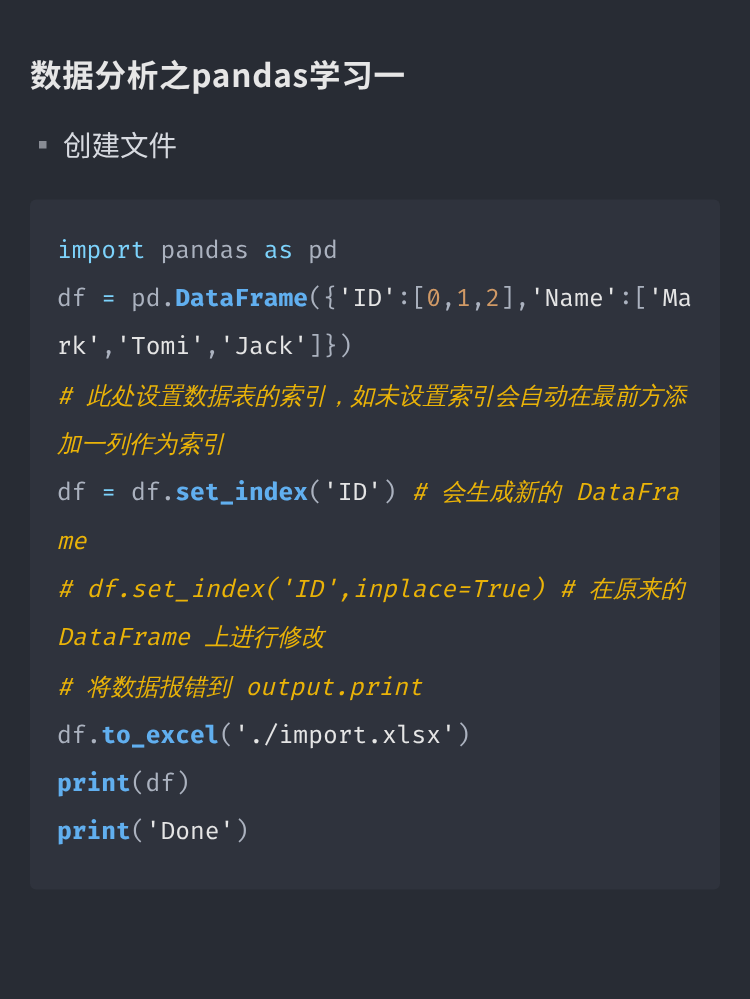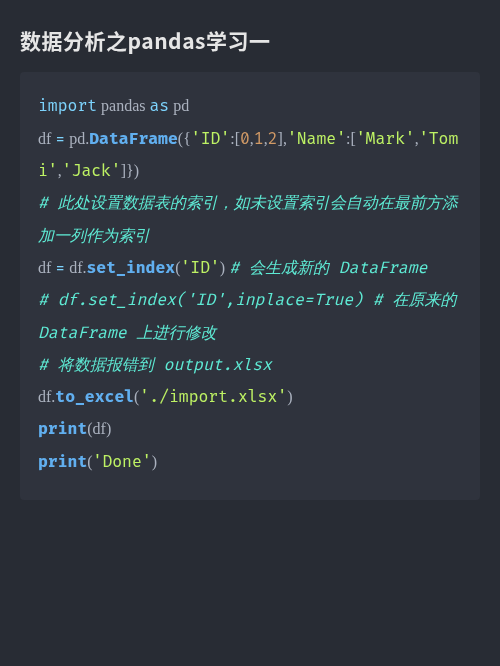--- a/index.html
+++ b/index.html
@@ -14,21 +14,21 @@
   }
   .page {
     padding: 22px 20px 20px 20px;
     box-sizing: border-box;
   }
   .title {
     color: #e6e6e6;
     font-weight: 700;
     font-size: 21px;
     line-height: 1.35;
-    margin: 4px 0 18px 0;
+    margin: 14px 0 18px 0;
     letter-spacing: 0.5px;
   }
   ul.bullets {
     list-style: none;
     margin: 0 0 20px 0;
     padding: 0 0 0 22px;
   }
   ul.bullets li {
     position: relative;
     font-size: 19px;
@@ -50,35 +50,38 @@
     border-radius: 4px;
     padding: 18px 18px 22px 18px;
     font-family: "Fira Code", "Source Code Pro", "Consolas", "Menlo", monospace;
     font-size: 16px;
     line-height: 2.02;
     white-space: pre-wrap;
     word-break: break-all;
     color: #abb2bf;
   }
   .tk-kw      { color: #7dd3fc; }                      
-  .tk-plain   { color: #abb2bf; font-family: Liberation Serif, serif; }                      
+  .tk-plain   { color: #abb2bf; }                      
   .tk-num     { color: #d19a66; }                      
-  .tk-str     { color: #bef264; }                      
-  .tk-comment { color: #5eead4; font-style: italic; }  
+  .tk-str     { color: #e5e5e5; }                      
+  .tk-comment { color: #eab308; font-style: italic; }  
   .tk-call    { color: #61afef; font-weight: bold; }                      
 </style>
 </head>
 <body>
 
 <div class="page">
   <h1 class="title">数据分析之pandas学习一</h1>
 
+  <ul class="bullets">
+    <li>创建文件</li>
+  </ul>
 
   <pre class="code" id="code-block"><span class="tk-kw">import</span><span class="tk-plain"> pandas </span><span class="tk-kw">as</span><span class="tk-plain"> pd</span>
 <span class="tk-plain">df </span><span class="tk-kw">=</span><span class="tk-plain"> pd.</span><span class="tk-call">DataFrame</span><span class="tk-plain">({</span><span class="tk-str">'ID'</span><span class="tk-plain">:[</span><span class="tk-num">0</span><span class="tk-plain">,</span><span class="tk-num">1</span><span class="tk-plain">,</span><span class="tk-num">2</span><span class="tk-plain">],</span><span class="tk-str">'Name'</span><span class="tk-plain">:[</span><span class="tk-str">'Mark'</span><span class="tk-plain">,</span><span class="tk-str">'Tomi'</span><span class="tk-plain">,</span><span class="tk-str">'Jack'</span><span class="tk-plain">]})</span>
 <span class="tk-comment"># 此处设置数据表的索引，如未设置索引会自动在最前方添加一列作为索引</span>
 <span class="tk-plain">df </span><span class="tk-kw">=</span><span class="tk-plain"> df.</span><span class="tk-call">set_index</span><span class="tk-plain">(</span><span class="tk-str">'ID'</span><span class="tk-plain">) </span><span class="tk-comment"># 会生成新的 DataFrame</span>
 <span class="tk-comment"># df.set_index('ID',inplace=True) # 在原来的 DataFrame 上进行修改</span>
-<span class="tk-comment"># 将数据报错到 output.xlsx</span>
+<span class="tk-comment"># 将数据报错到 output.print</span>
 <span class="tk-plain">df.</span><span class="tk-call">to_excel</span><span class="tk-plain">(</span><span class="tk-str">'./import.xlsx'</span><span class="tk-plain">)</span>
 <span class="tk-call">print</span><span class="tk-plain">(df)</span>
 <span class="tk-call">print</span><span class="tk-plain">(</span><span class="tk-str">'Done'</span><span class="tk-plain">)</span></pre>
 </div>
 
 </body></html>

